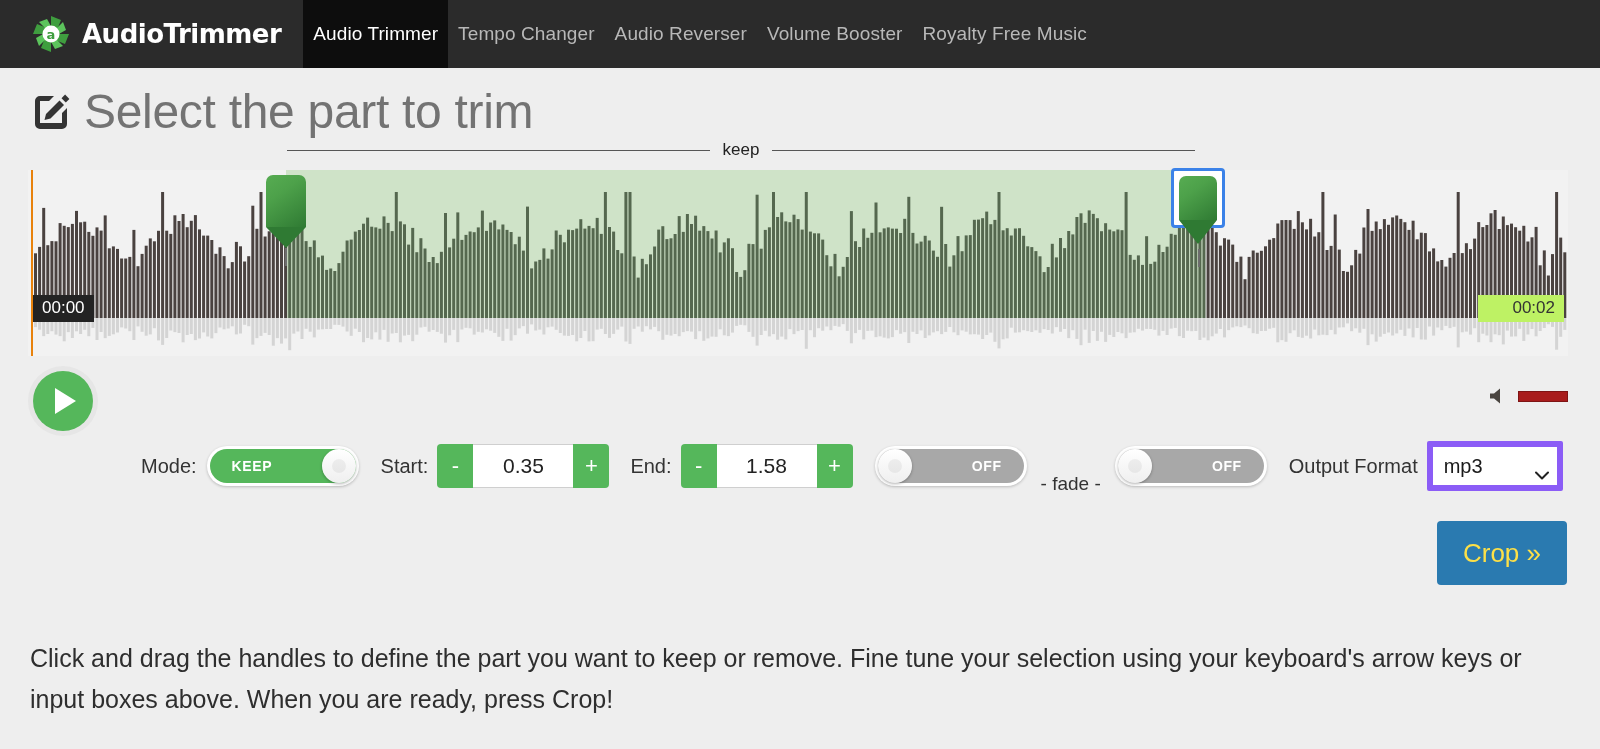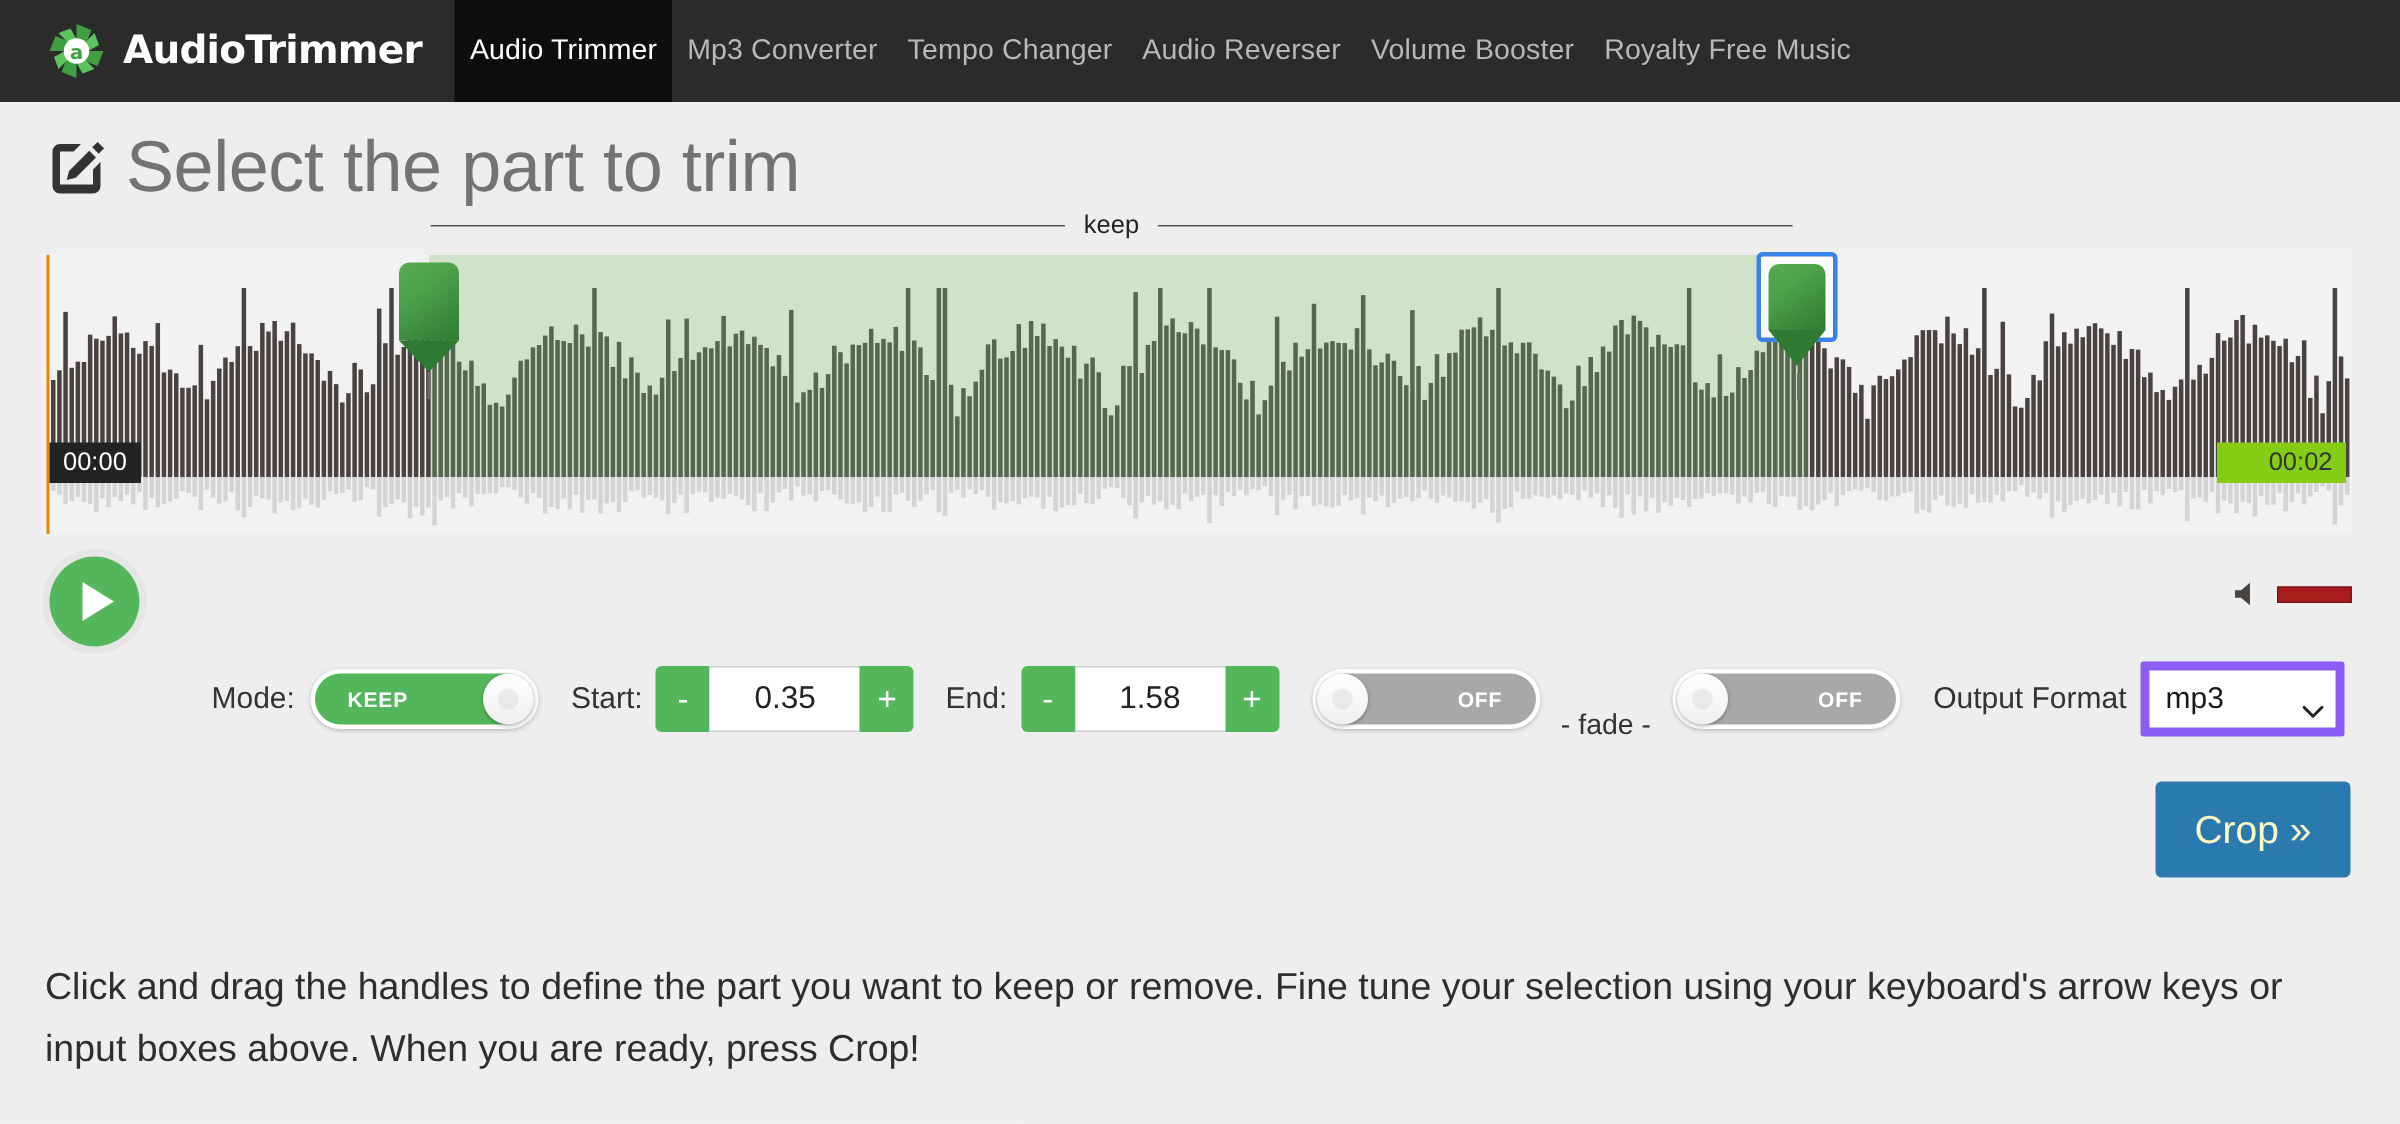--- a/index.html
+++ b/index.html
@@ -69,21 +69,21 @@
   }
   .wave-svg{position:absolute;left:0;top:0;}
   .playhead{
     position:absolute;left:3px;top:0;width:2px;height:186px;background:#e8820c;
   }
   .time-badge{
     position:absolute;font-size:17px;padding:3px 9px 4px 9px;
     font-family:"Liberation Sans", sans-serif;line-height:1.15;
   }
   .time-left{left:5px;top:125px;background:#232323;color:#ffffff;}
-  .time-right{right:4px;top:125px;background:#84cc16;color:#333333;padding-left:34px;}
+  .time-right{right:4px;top:125px;background:#bef264;color:#333333;padding-left:34px;}
 
   
   .handle{position:absolute;cursor:ew-resize;}
   .handle .pin{
     width:40px;height:52px;
     background:linear-gradient(145deg,#57ac52 0%,#4da14a 35%,#2f7a33 100%);
     border-radius:7px 7px 0 0;
     position:relative;
   }
   .handle .pin:after{
@@ -180,21 +180,21 @@
   .select-box{
     height:38px;min-width:105px;background:#ffffff;border:6px solid #8b5cf6;
     border-radius:2px;display:flex;align-items:center;justify-content:space-between;
     padding:0 8px 0 11px;font-size:20px;color:#1a1a1a;cursor:pointer;gap:18px;
   }
   .select-box .chev{width:14px;height:9px;flex:none;}
 
   
   .crop-btn{
     position:absolute;right:33px;top:521px;
-    background:#2a7ab0;color:#fef9c3;border:none;border-radius:4px;
+    background:#2a7ab0;color:#fde047;border:none;border-radius:4px;
     padding:0 26px;height:64px;font-size:26px;cursor:pointer;
     font-family:"Liberation Sans", sans-serif;
   }
 
   
   .note{
     position:absolute;left:30px;top:613px;width:1500px;
     font-size:25px;line-height:1.62;color:#2e2e2e;
   }
 </style>
@@ -220,23 +220,20 @@
             <path d="M21 21 L9 9 L17 6 L22 15 Z"></path>
           </g>
           <circle cx="21" cy="21" r="8.5" fill="#ffffff"></circle>
           <text x="21" y="26" font-family="DejaVu Sans, sans-serif" font-size="13" font-weight="bold" fill="#3f9e3f" text-anchor="middle">a</text>
         </svg>
       </span>
       <span class="brand-text">AudioTrimmer</span>
     </div>
     <div class="nav-item active">
       <span>Audio Trimmer</span>
-    </div>
-    <div class="nav-item">
-      <span>Mp3 Converter</span>
     </div>
     <div class="nav-item">
       <span>Tempo Changer</span>
     </div>
     <div class="nav-item">
       <span>Audio Reverser</span>
     </div>
     <div class="nav-item">
       <span>Volume Booster</span>
     </div>

